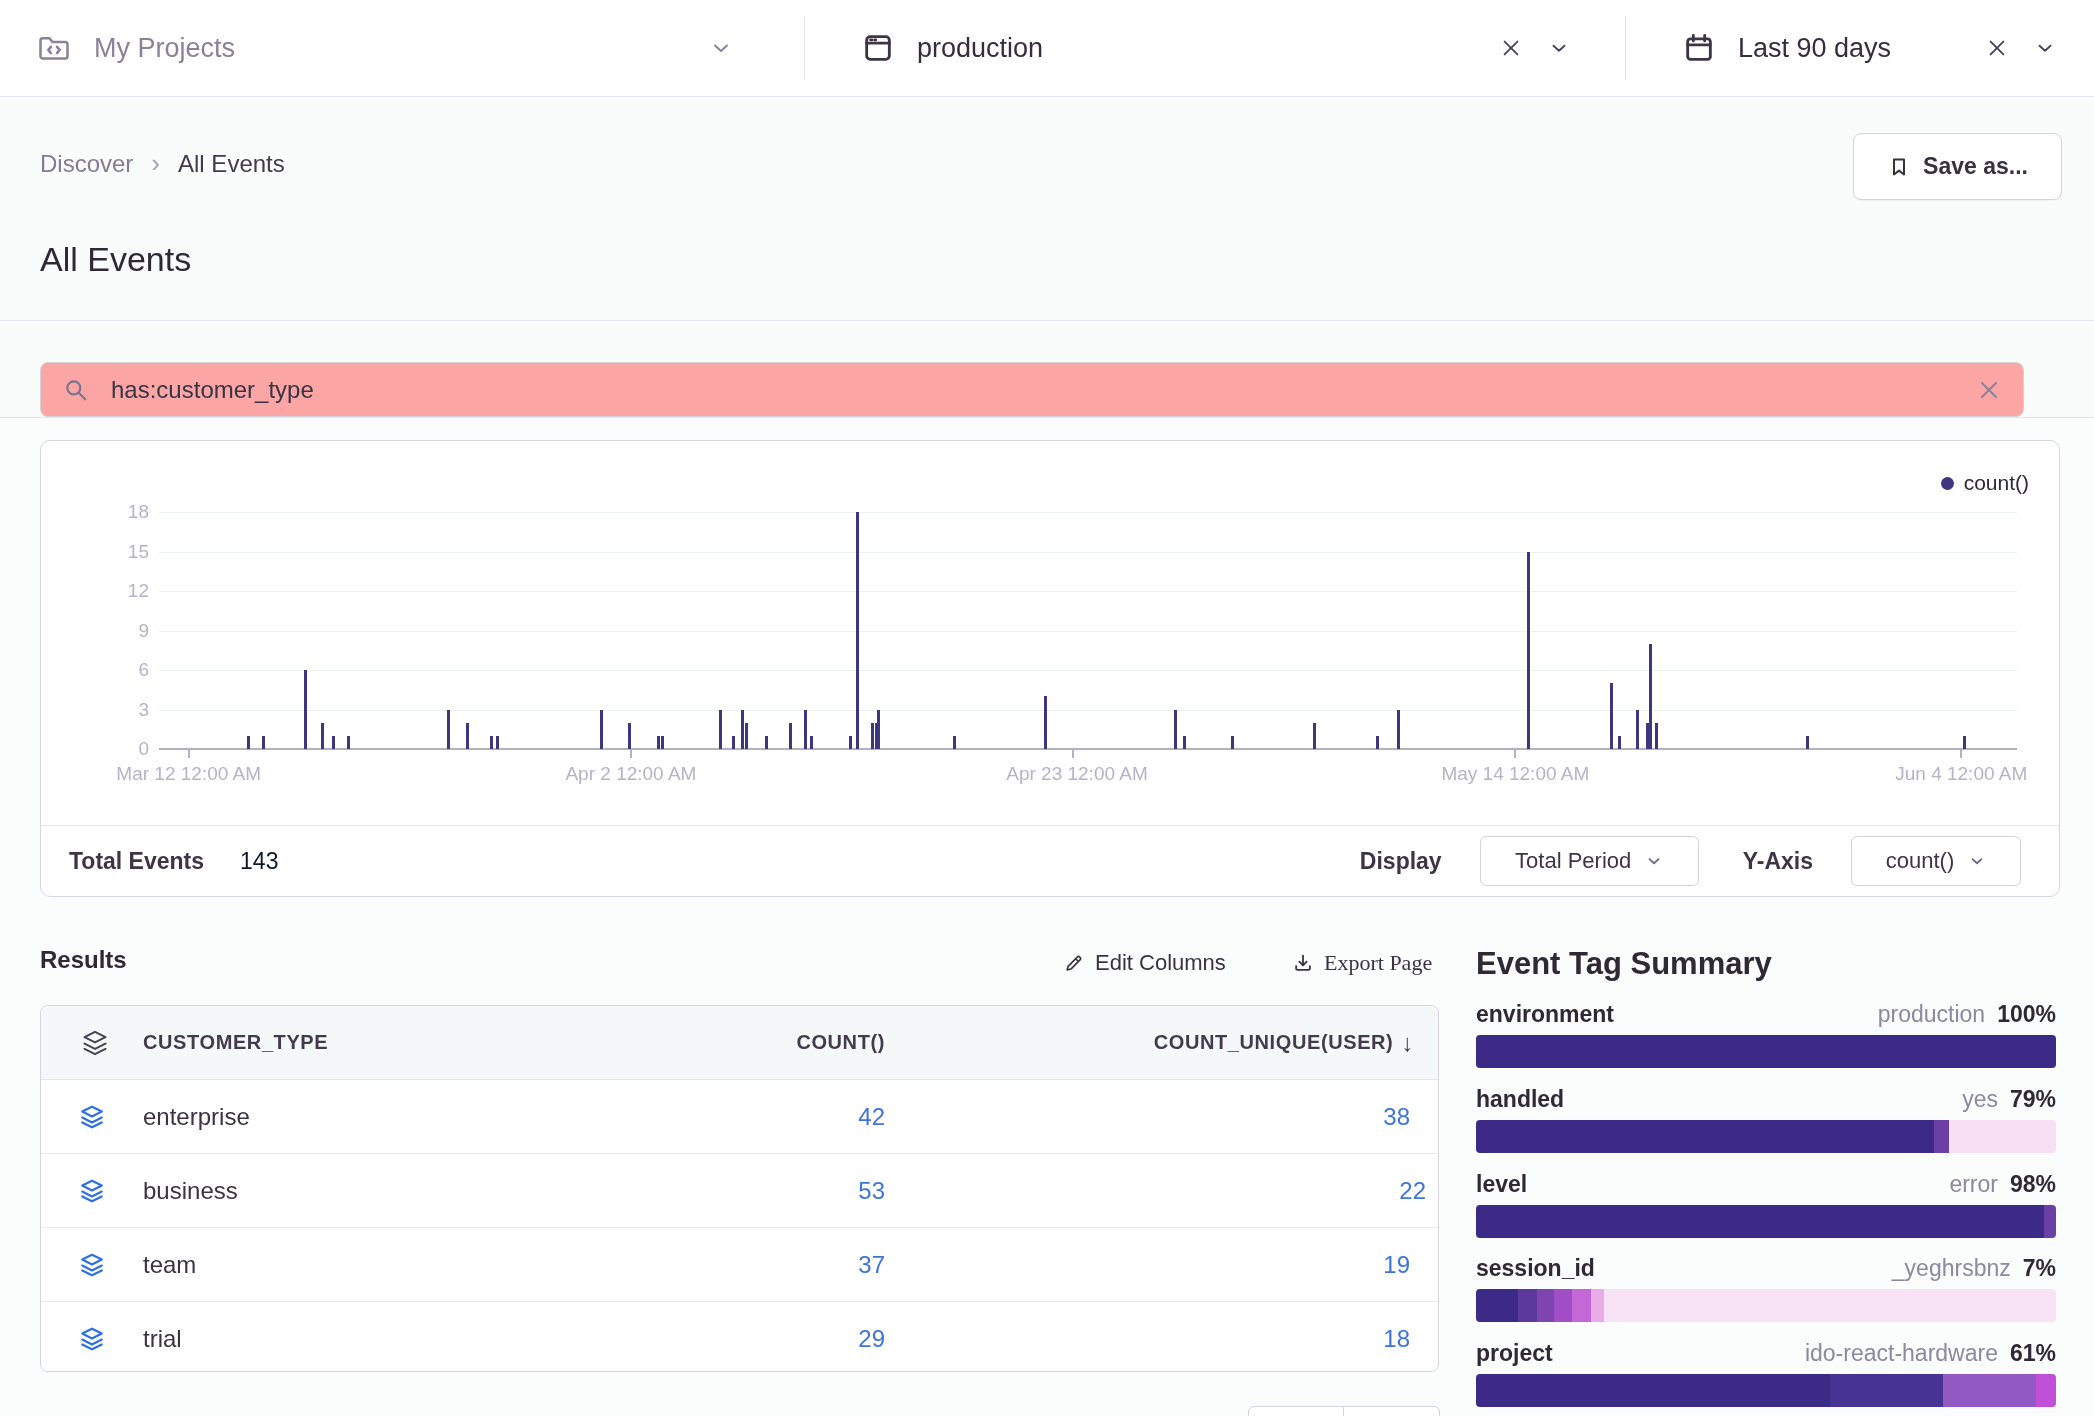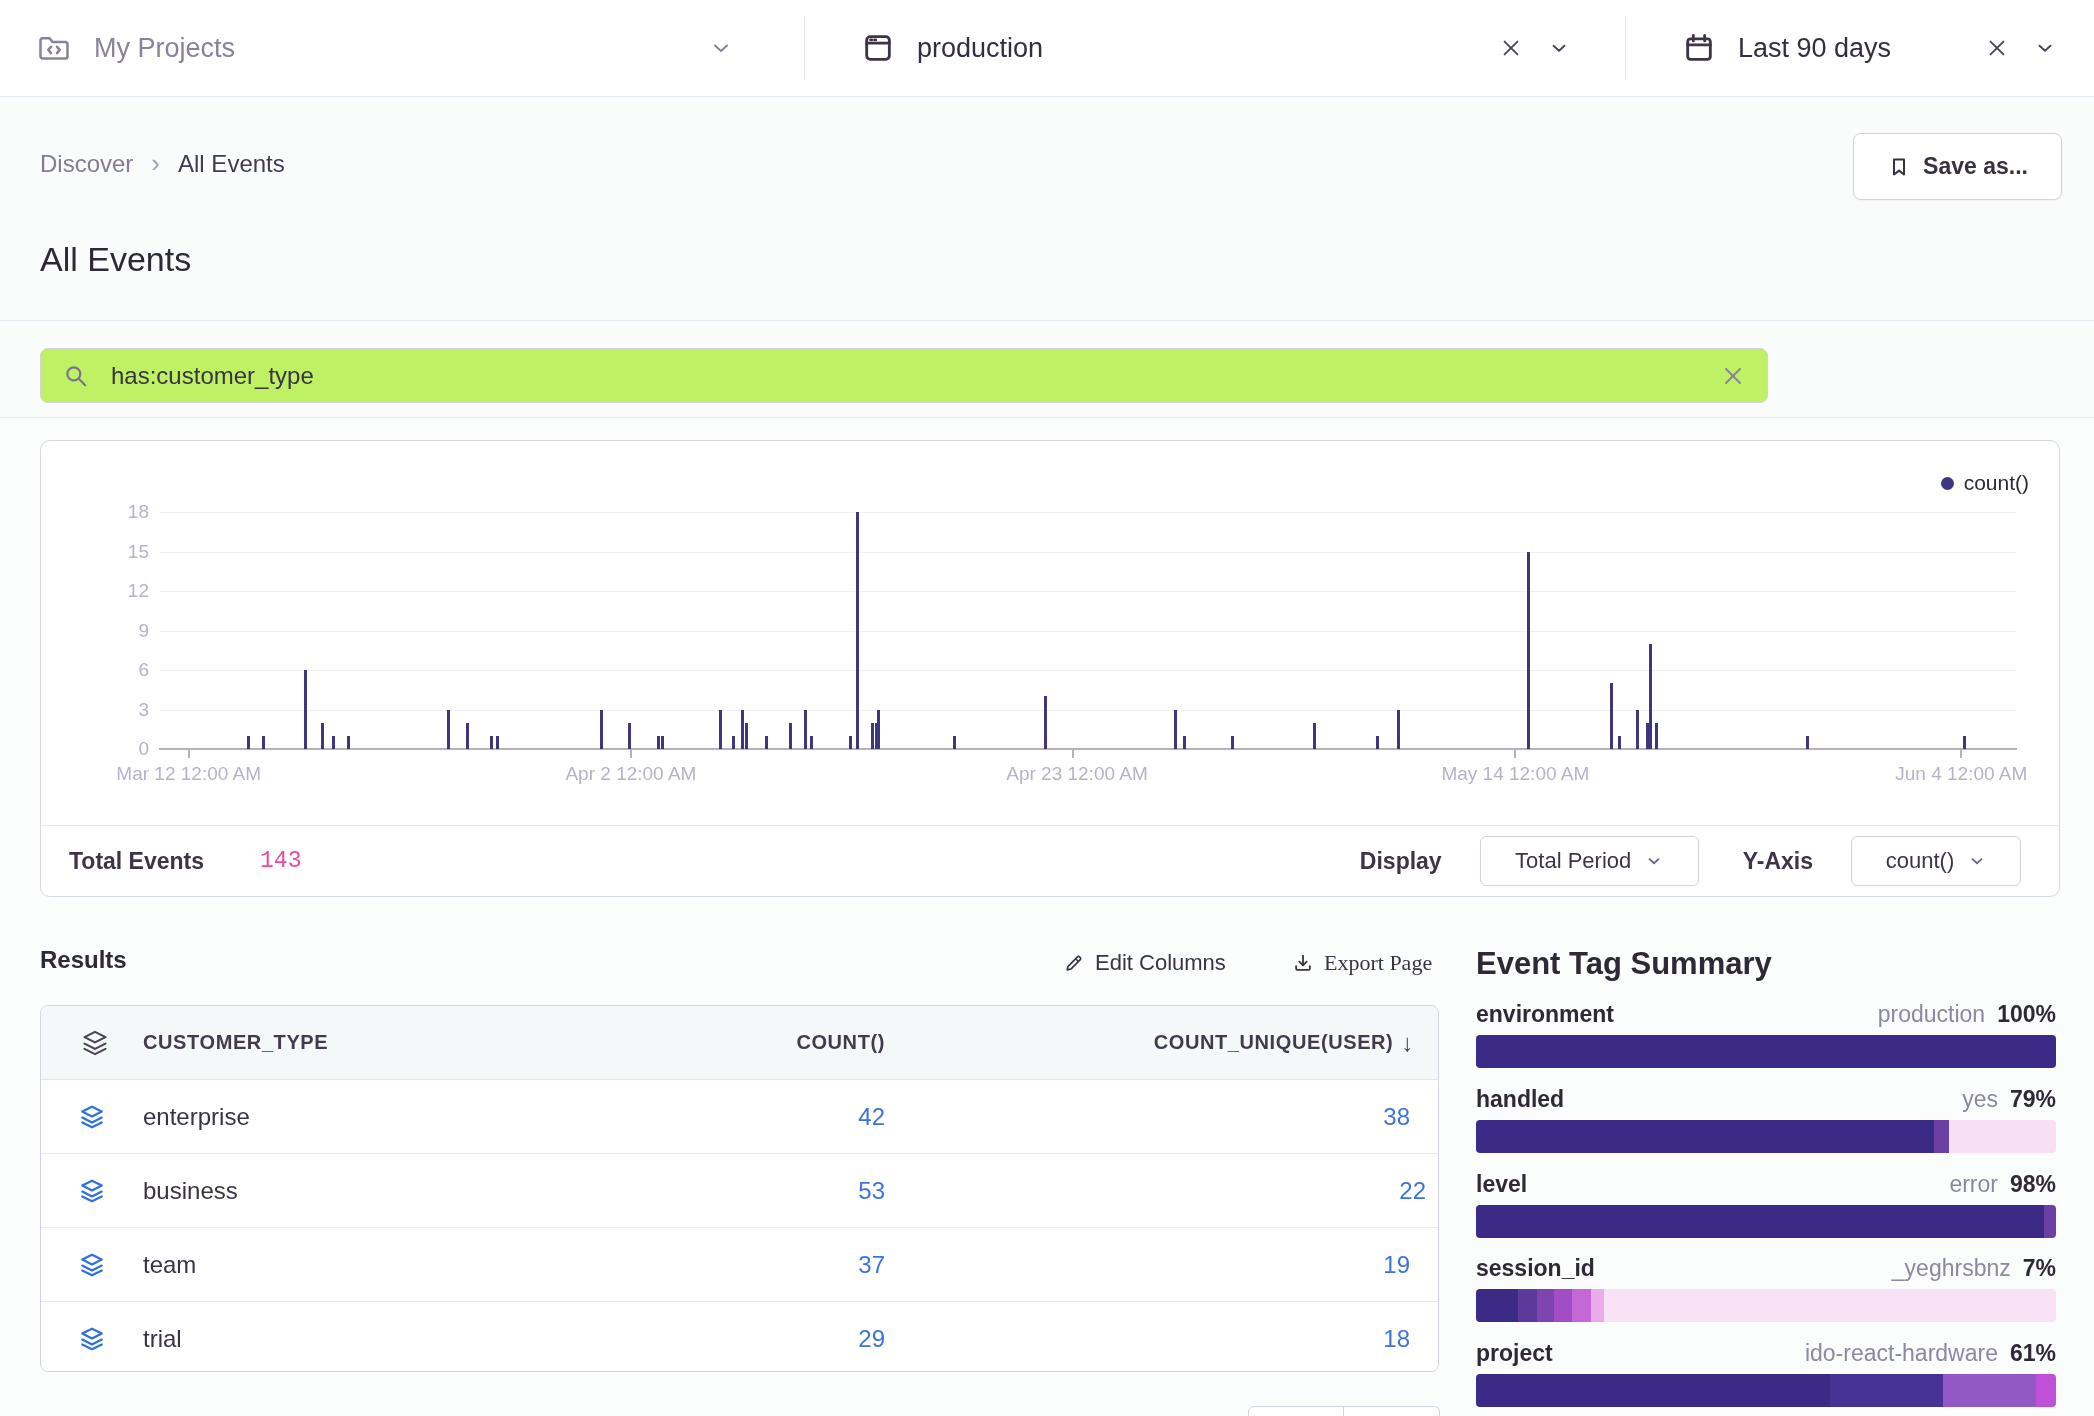--- a/index.html
+++ b/index.html
@@ -28,42 +28,42 @@
   .search-section{position:absolute;left:0;top:321px;width:2094px;height:96px;background:#FAFBFB;border-bottom:1px solid #E8E5EE;}
   .breadcrumb{position:absolute;left:40px;top:148px;display:flex;align-items:center;font-size:24px;}
   .crumb-parent{color:#857B93;cursor:pointer;}
   .crumb-sep{color:#A79FB3;margin:0 18px;font-size:26px;}
   .crumb-current{color:#433A4F;}
   .save-btn{position:absolute;left:1853px;top:133px;width:207px;height:65px;background:#fff;border:1px solid #D5D1DD;border-radius:8px;
     display:flex;align-items:center;justify-content:center;gap:12px;font-size:23px;font-weight:700;color:#38313F;cursor:pointer;box-shadow:0 1px 2px rgba(40,30,60,.04);}
   .page-title{position:absolute;left:40px;top:240px;font-size:34px;font-weight:500;color:#2F2936;}
 
   
-  .searchbar{position:absolute;left:40px;top:348px;width:1728px;height:55px;background:#bef264;border:1px solid #D5D1DD;border-radius:8px;
+  .searchbar{position:absolute;left:40px;top:362px;width:1984px;height:55px;background:#fca5a5;border:1px solid #D5D1DD;border-radius:8px;
     display:flex;align-items:center;box-sizing:border-box;padding:0 22px;}
   .searchbar .mag{color:#7B7490;margin-right:20px;}
   .search-text{font-size:24px;color:#3A3344;flex:1;border:none;outline:none;background:transparent;font-family:"Liberation Sans",sans-serif;}
   .search-clear{color:#8A8299;cursor:pointer;}
 
   
   .chart-panel{position:absolute;left:40px;top:440px;width:2020px;height:457px;background:#fff;border:1px solid #D9D6E0;border-radius:10px;box-sizing:border-box;}
   .legend{position:absolute;top:30px;right:30px;display:flex;align-items:center;gap:10px;}
   .legend-dot{width:13px;height:13px;border-radius:50%;background:#3E3780;}
   .legend-label{font-size:21px;color:#2F2936;}
   .plot{position:absolute;left:118px;top:71px;width:1858px;height:237px;}
   .gridline{position:absolute;left:0;width:100%;height:1px;background:#ECF2F1;}
   .baseline{position:absolute;left:0;right:0;bottom:-1px;height:2px;background:#B5B1C1;}
   .ylab{position:absolute;width:70px;text-align:right;font-size:19px;color:#B7B2C6;transform:translateY(-50%);}
   .xtick{position:absolute;bottom:-9px;width:2px;height:8px;background:#B5B1C1;}
   .xlab{position:absolute;font-size:19px;color:#B7B2C6;white-space:nowrap;transform:translateX(-50%);}
   .bar{position:absolute;bottom:0;width:3px;background:#3E3780;}
   .chart-divider{position:absolute;left:0;right:0;top:384px;height:1px;background:#E8E5EE;}
   .chart-footer{position:absolute;left:0;right:0;top:385px;bottom:0;display:flex;align-items:center;}
   .tot-label{font-size:23px;font-weight:700;color:#3E3446;margin-left:28px;}
-  .tot-value{font-size:23px;color:#ec4899;margin-left:56px;font-family:Liberation Mono, monospace;}
+  .tot-value{font-size:23px;color:#0f172a;margin-left:36px;}
   .foot-label{font-size:23px;font-weight:700;color:#3E3446;}
   .drop-btn{height:50px;background:#fff;border:1px solid #D5D1DD;border-radius:6px;display:flex;align-items:center;gap:14px;
     font-size:22px;color:#3E3446;padding:0 20px;box-sizing:border-box;cursor:pointer;justify-content:center;}
   .drop-btn .chev{color:#6E6684;}
 
   
   .results-heading{position:absolute;left:40px;top:946px;font-size:24px;font-weight:700;color:#2F2936;}
   .table-action{position:absolute;top:950px;display:flex;align-items:center;gap:10px;font-size:22px;color:#3A3344;cursor:pointer;}
   .table{position:absolute;left:40px;top:1005px;width:1399px;height:367px;background:#fff;border:1px solid #D6D2DE;border-radius:8px;box-sizing:border-box;overflow:hidden;}
   .thead{height:73px;background:#F4F8F8;border-bottom:1px solid #E6E3EC;display:flex;align-items:center;position:relative;}

